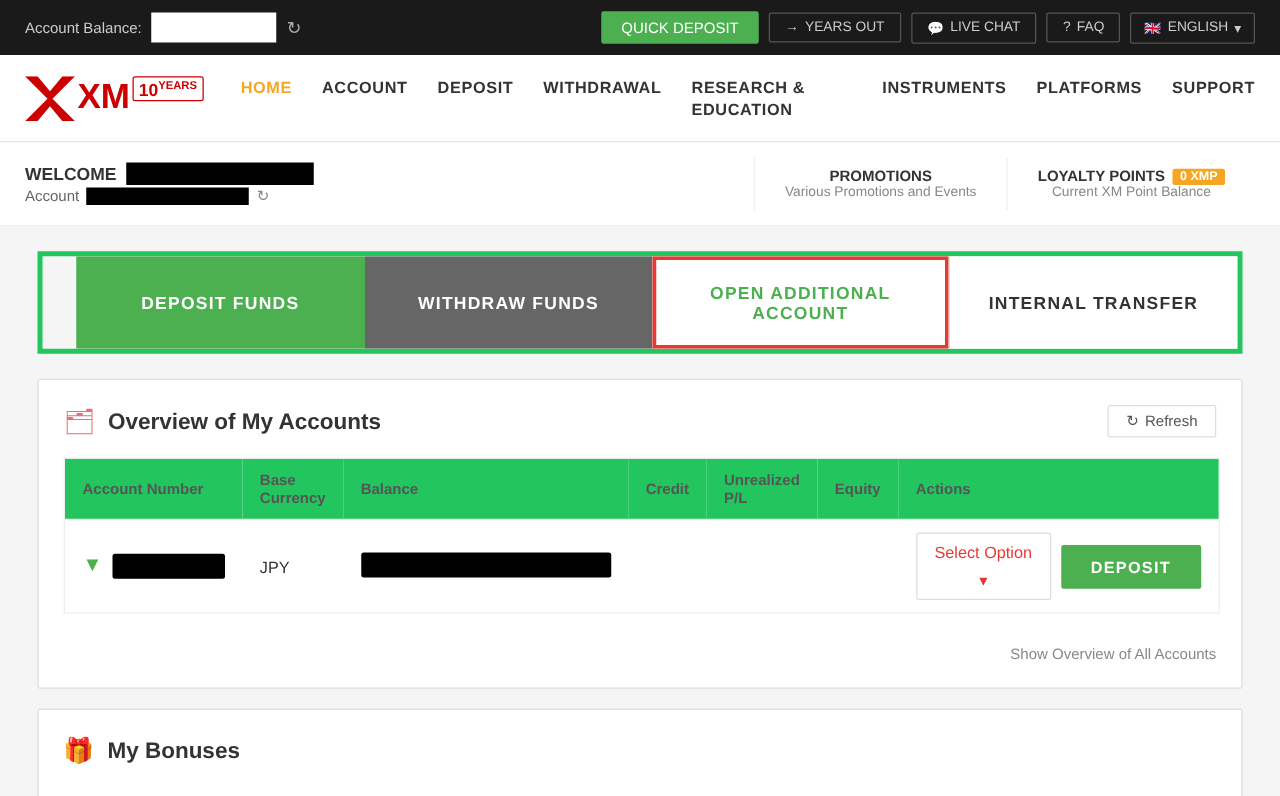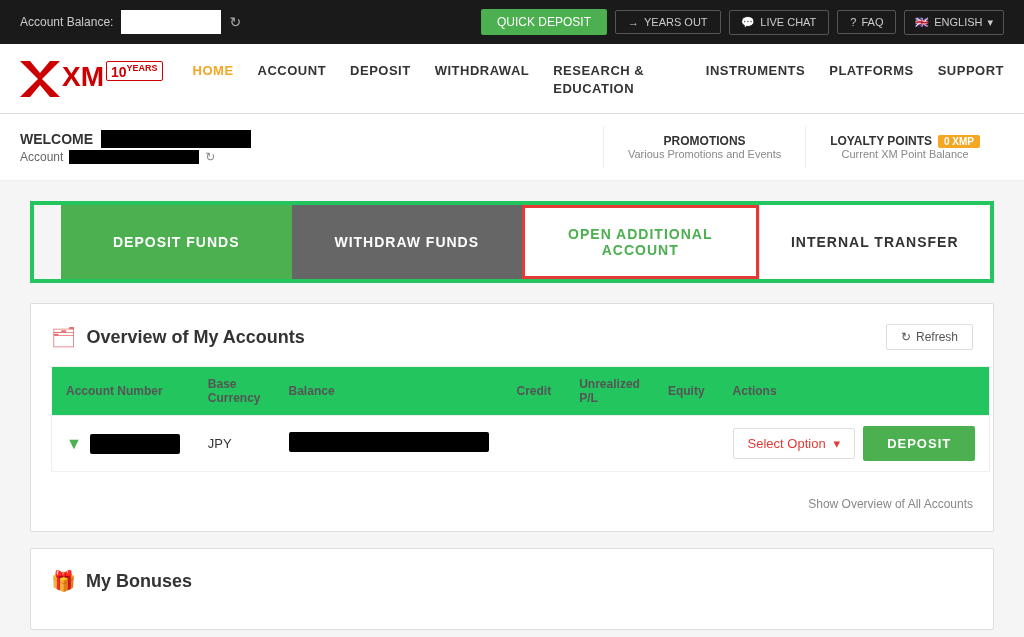--- a/index.html
+++ b/index.html
@@ -296,20 +296,21 @@
       border: 1px solid #ddd;
       padding: 7px 14px;
       font-size: 13px;
       color: #e53935;
       cursor: pointer;
       border-radius: 2px;
       display: flex;
       align-items: center;
       gap: 8px;
       white-space: nowrap;
+      flex-direction: column;
     }
     .deposit-row-btn {
       background: #4caf50;
       color: #fff;
       border: none;
       padding: 10px 24px;
       font-size: 13px;
       font-weight: bold;
       text-transform: uppercase;
       cursor: pointer;

